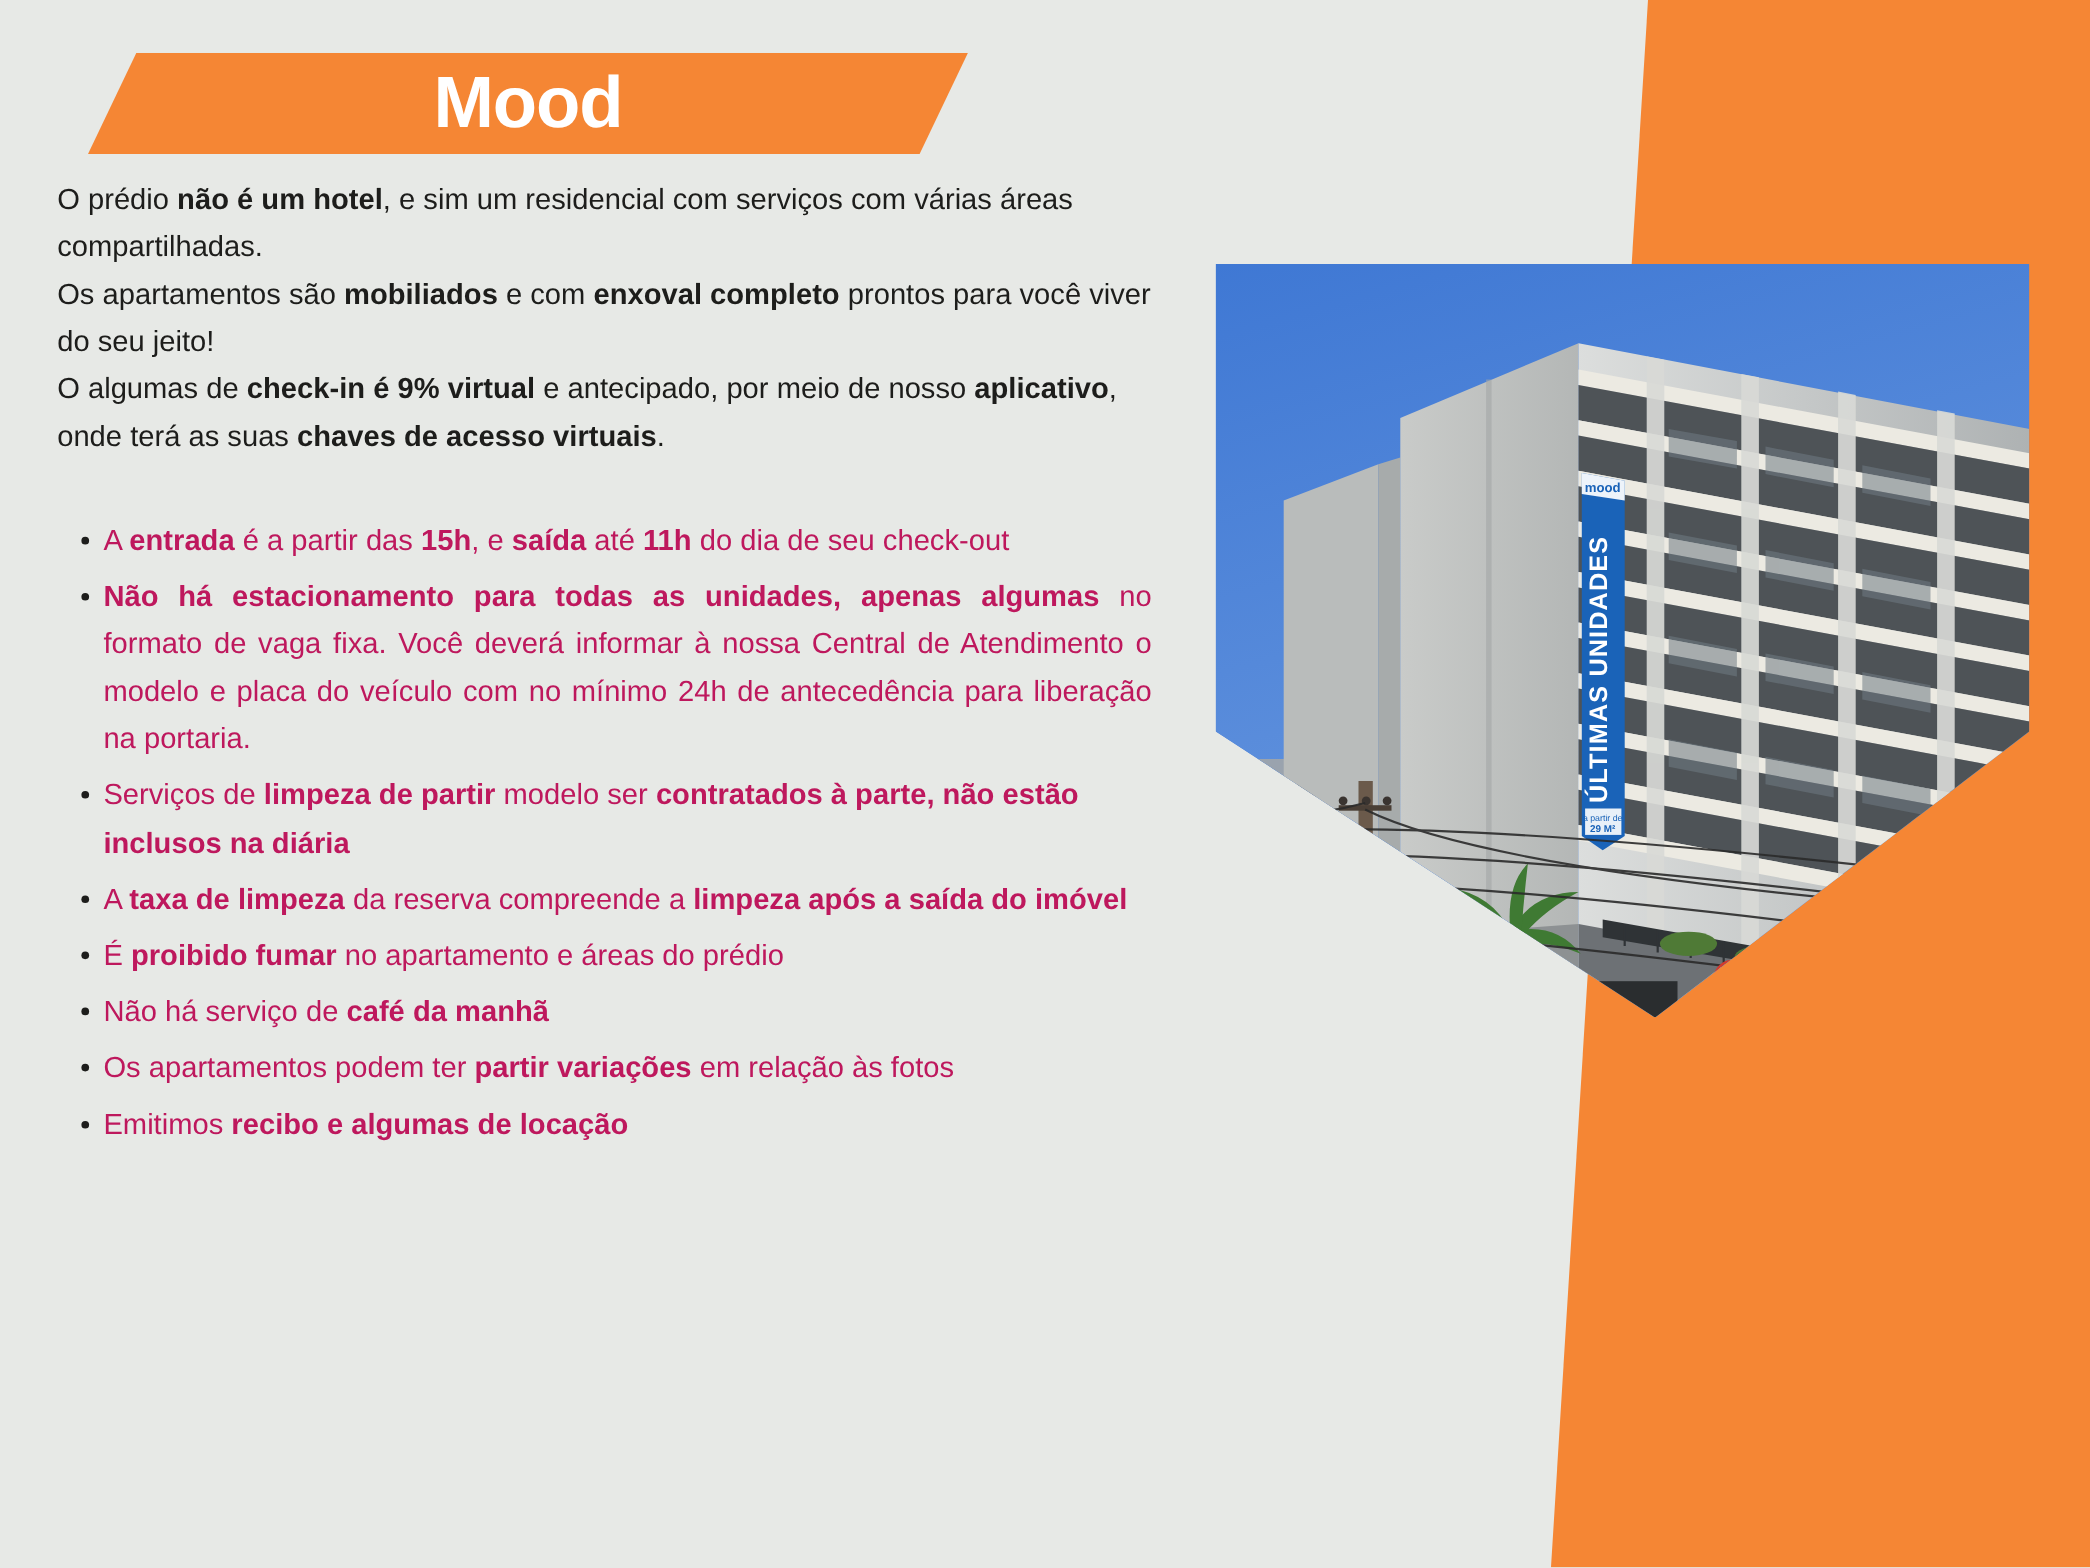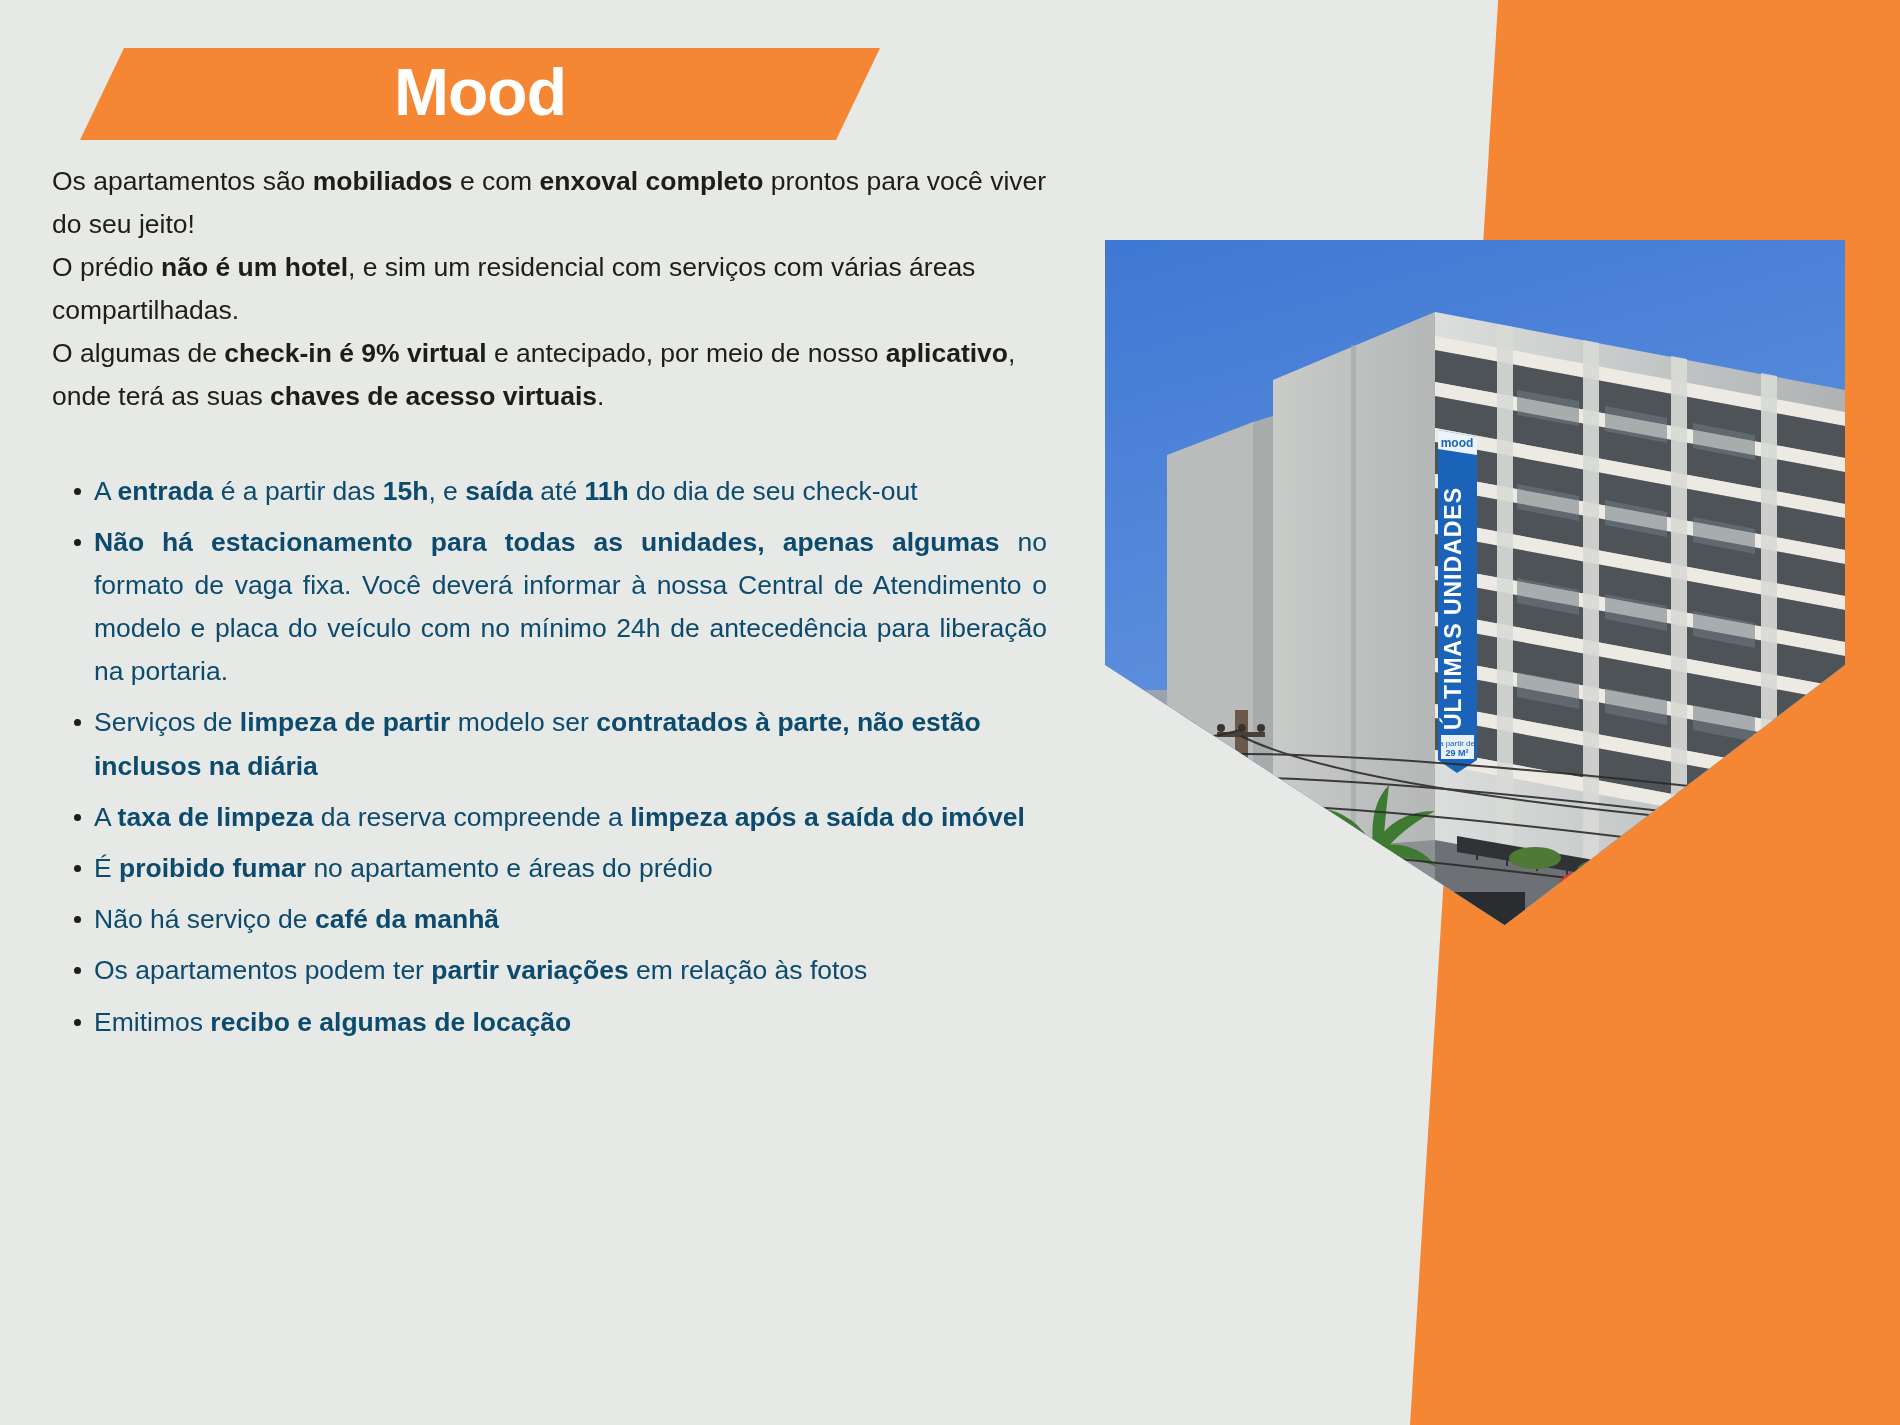--- a/index.html
+++ b/index.html
@@ -73,21 +73,21 @@
     list-style: none;
     margin: 0;
     padding: 0;
     margin-top: 52px;
   }
   .rules li {
     position: relative;
     padding-left: 42px;
     font-size: 26.5px;
     line-height: 1.63;
-    color: #0c4a6e;
+    color: #be185d;
     margin-bottom: 8px;
     text-align: justify;
   }
   .rules li::before {
     content: "";
     position: absolute;
     left: 22px;
     top: 18px;
     width: 7px;
     height: 7px;
@@ -291,22 +291,22 @@
   </svg>
 </div>
 
 <div class="title-banner">
   <span class="title-text">Mood</span>
 </div>
 
 <div class="content">
 
   <div class="intro" id="intro-host">
+      <p><span>O prédio </span><b>não é um hotel</b><span>, e sim um residencial com serviços com várias áreas compartilhadas.</span></p>
       <p><span>Os apartamentos  são </span><b>mobiliados</b><span> e com </span><b>enxoval completo</b><span> prontos para você viver do seu jeito!</span></p>
-      <p><span>O prédio </span><b>não é um hotel</b><span>, e sim um residencial com serviços com várias áreas compartilhadas.</span></p>
       <p><span>O algumas de </span><b>check-in é 9% virtual</b><span> e antecipado, por meio de nosso </span><b>aplicativo</b><span>, onde terá as suas </span><b>chaves de acesso virtuais</b><span>.</span></p>
     </div>
 
   <ul class="rules" id="rules-host">
       <li class="nojustify"><span>A </span><b>entrada</b><span> é a partir das </span><b>15h</b><span>, e </span><b>saída</b><span> até </span><b>11h</b><span> do dia de seu check-out</span></li>
       <li><b>Não há estacionamento para todas as unidades, apenas algumas</b><span> no formato de vaga fixa. Você deverá informar à nossa Central de Atendimento o modelo e placa do veículo com no mínimo 24h de antecedência para liberação na portaria.</span></li>
       <li class="nojustify"><span>Serviços de </span><b>limpeza de partir</b><span> modelo ser </span><b>contratados à parte, não estão inclusos na diária</b></li>
       <li class="nojustify"><span>A </span><b>taxa de limpeza</b><span> da reserva compreende a </span><b>limpeza após a saída do imóvel</b></li>
       <li class="nojustify"><span>É </span><b>proibido fumar</b><span> no apartamento e áreas do prédio</span></li>
       <li class="nojustify"><span>Não há serviço de </span><b>café da manhã</b></li>

